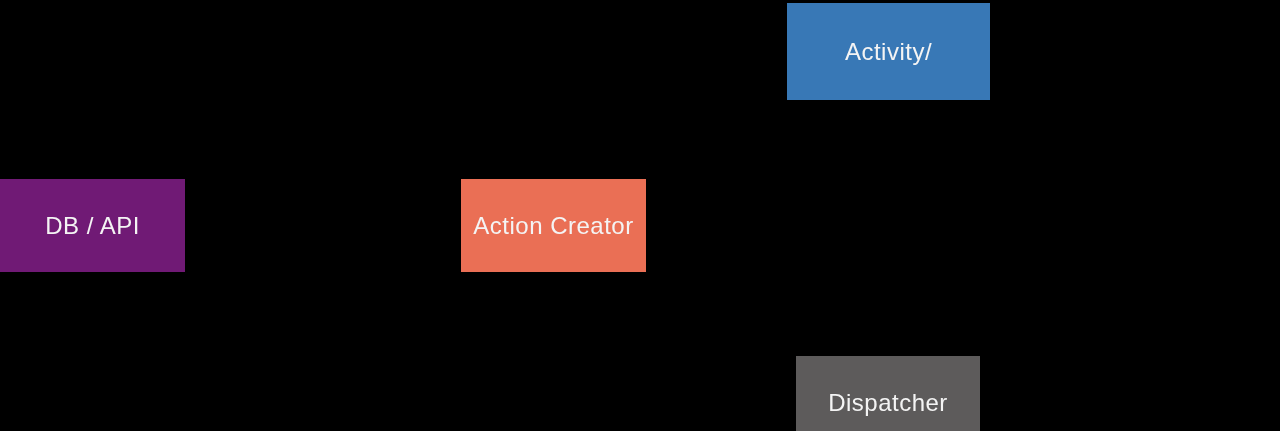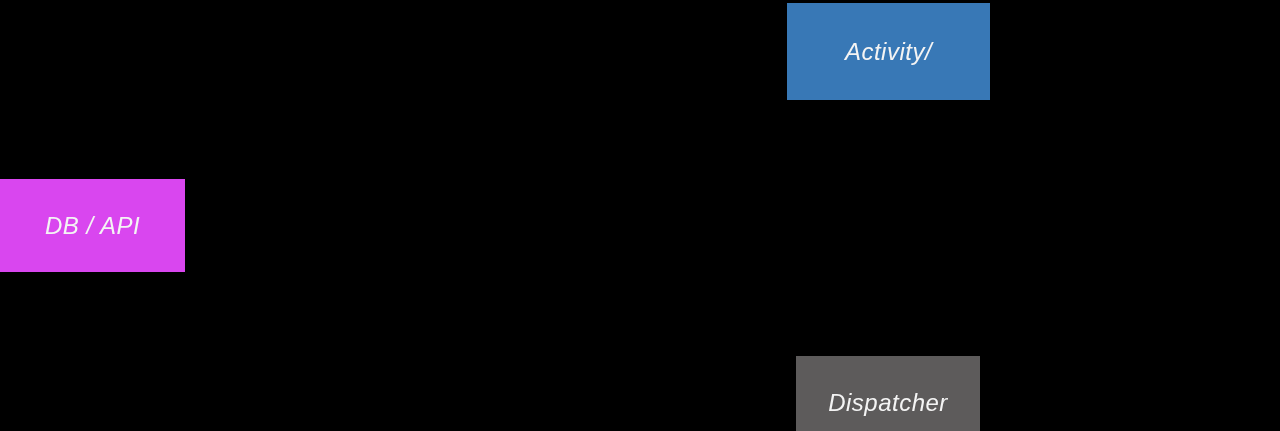--- a/index.html
+++ b/index.html
@@ -7,21 +7,20 @@
     padding: 0;
     background: #000000;
   }
   .canvas {
     position: relative;
     width: 1280px;
     height: 431px;
     background: #000000;
     overflow: hidden;
     font-family: "Liberation Sans", "DejaVu Sans", sans-serif;
-    font-style: italic;
   }
   .node {
     position: absolute;
     display: flex;
     flex-direction: column;
     align-items: center;
     justify-content: center;
     text-align: center;
     color: #f4f4f4;
     font-size: 24px;
@@ -39,23 +38,26 @@
 </style>
 </head>
 <body>
 
 <div class="canvas">
 
   <div class="node node--activity-fragment" style="background: rgb(56, 120, 182);">
     <span>Activity/</span>
   </div>
 
-  <div class="node node--db-api" style="background: #d946ef;">
+  <div class="node node--db-api" style="background: #701a75;">
     <span>DB / API</span>
   </div>
 
+  <div class="node node--action-creator" style="background: rgb(234, 111, 85);">
+    <span>Action Creator</span>
+  </div>
 
 
   <div class="node node--dispatcher" style="background: rgb(93, 91, 91);">
     <span>Dispatcher</span>
   </div>
 
 </div>
 
 </body></html>

